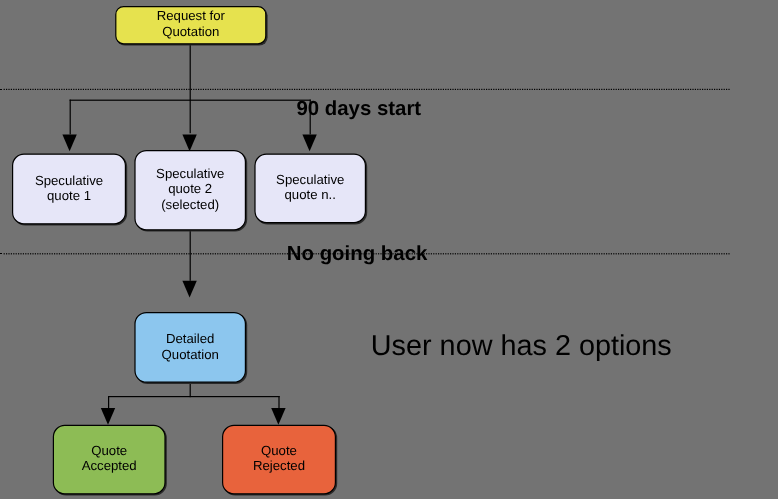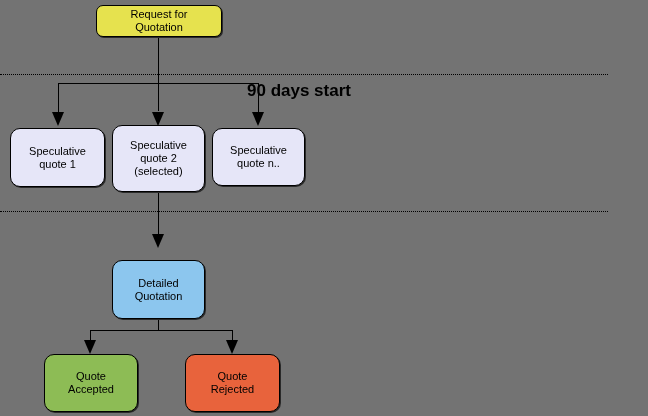--- a/index.html
+++ b/index.html
@@ -88,17 +88,19 @@
 Quotation</div>
 
   <div class="node" style="left: 44px; top: 354px; width: 94px; height: 58px; background-color: rgb(141, 188, 85);">Quote
 Accepted</div>
 
   <div class="node" style="left: 185px; top: 354px; width: 95px; height: 58px; background-color: rgb(232, 99, 60);">Quote
 Rejected</div>
 
   <div class="divider-label" style="left:247px;top:56px;margin-top:26px;">90 days start</div>
 
+  <div class="divider-label" style="left:239px;top:203px;">No going back</div>
 
 
 
+  <div class="annotation" style="left:309px;top:276px;">User now has 2 options</div>
 
 </div>
 
 </body></html>

